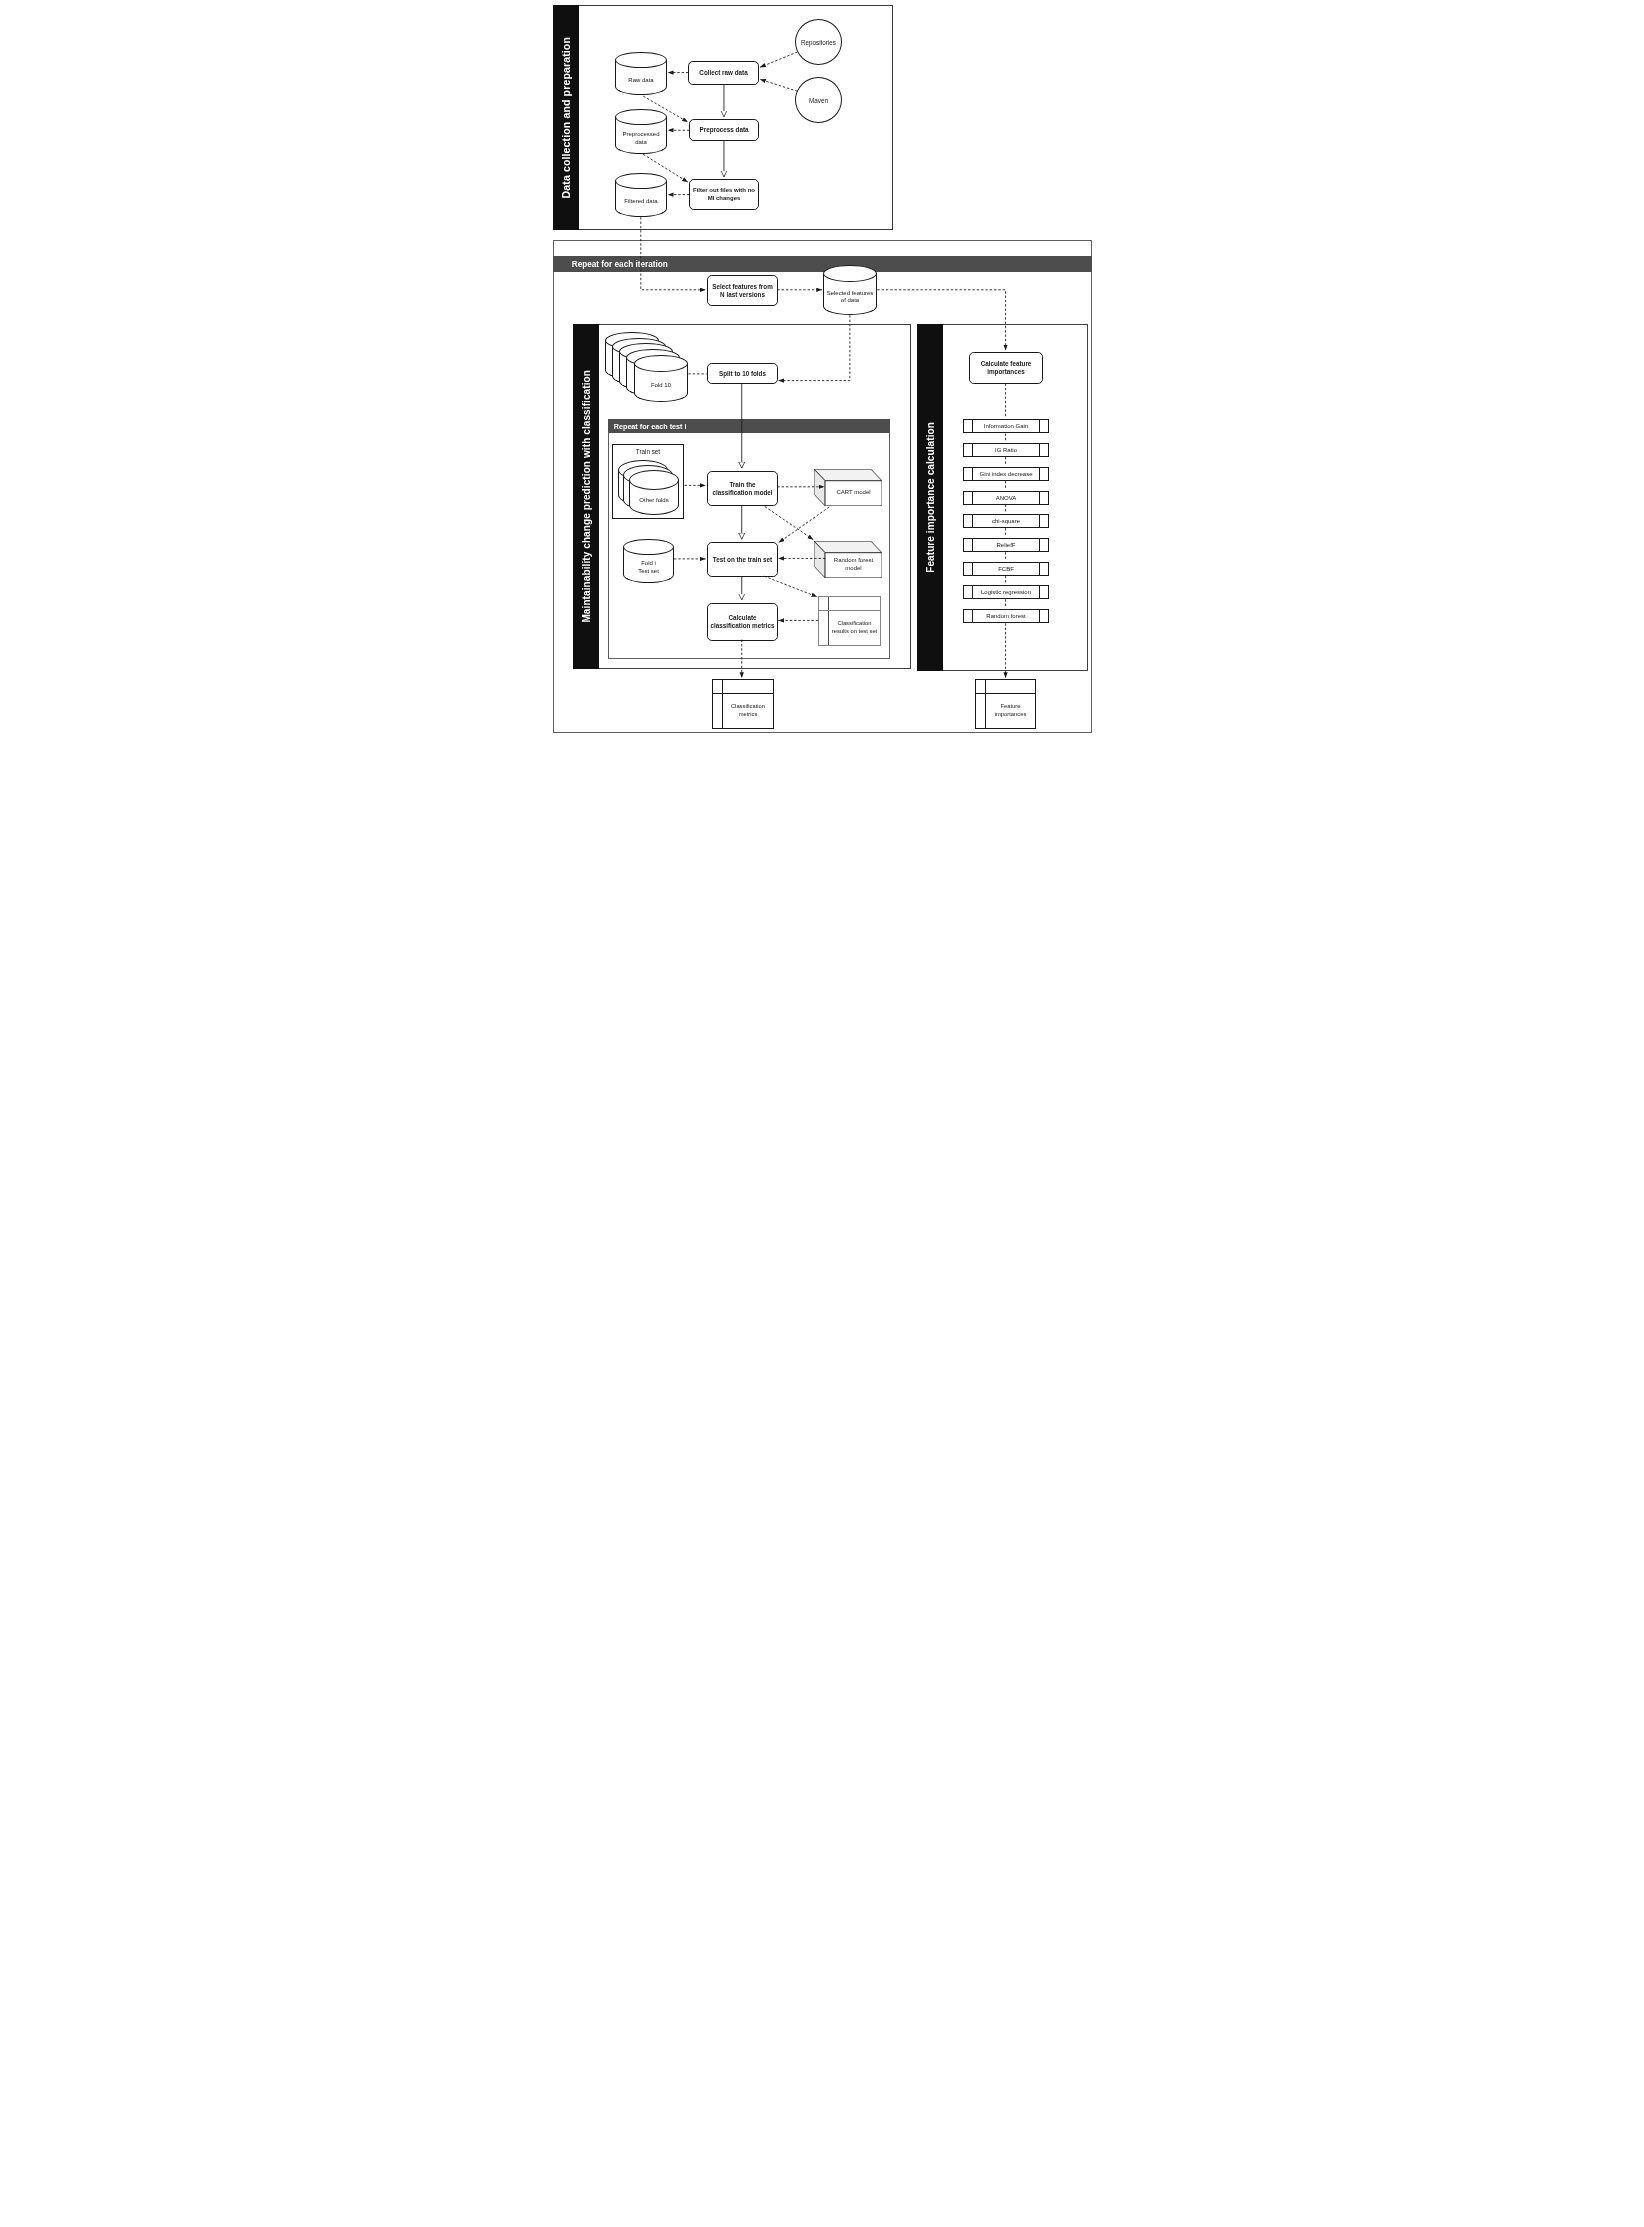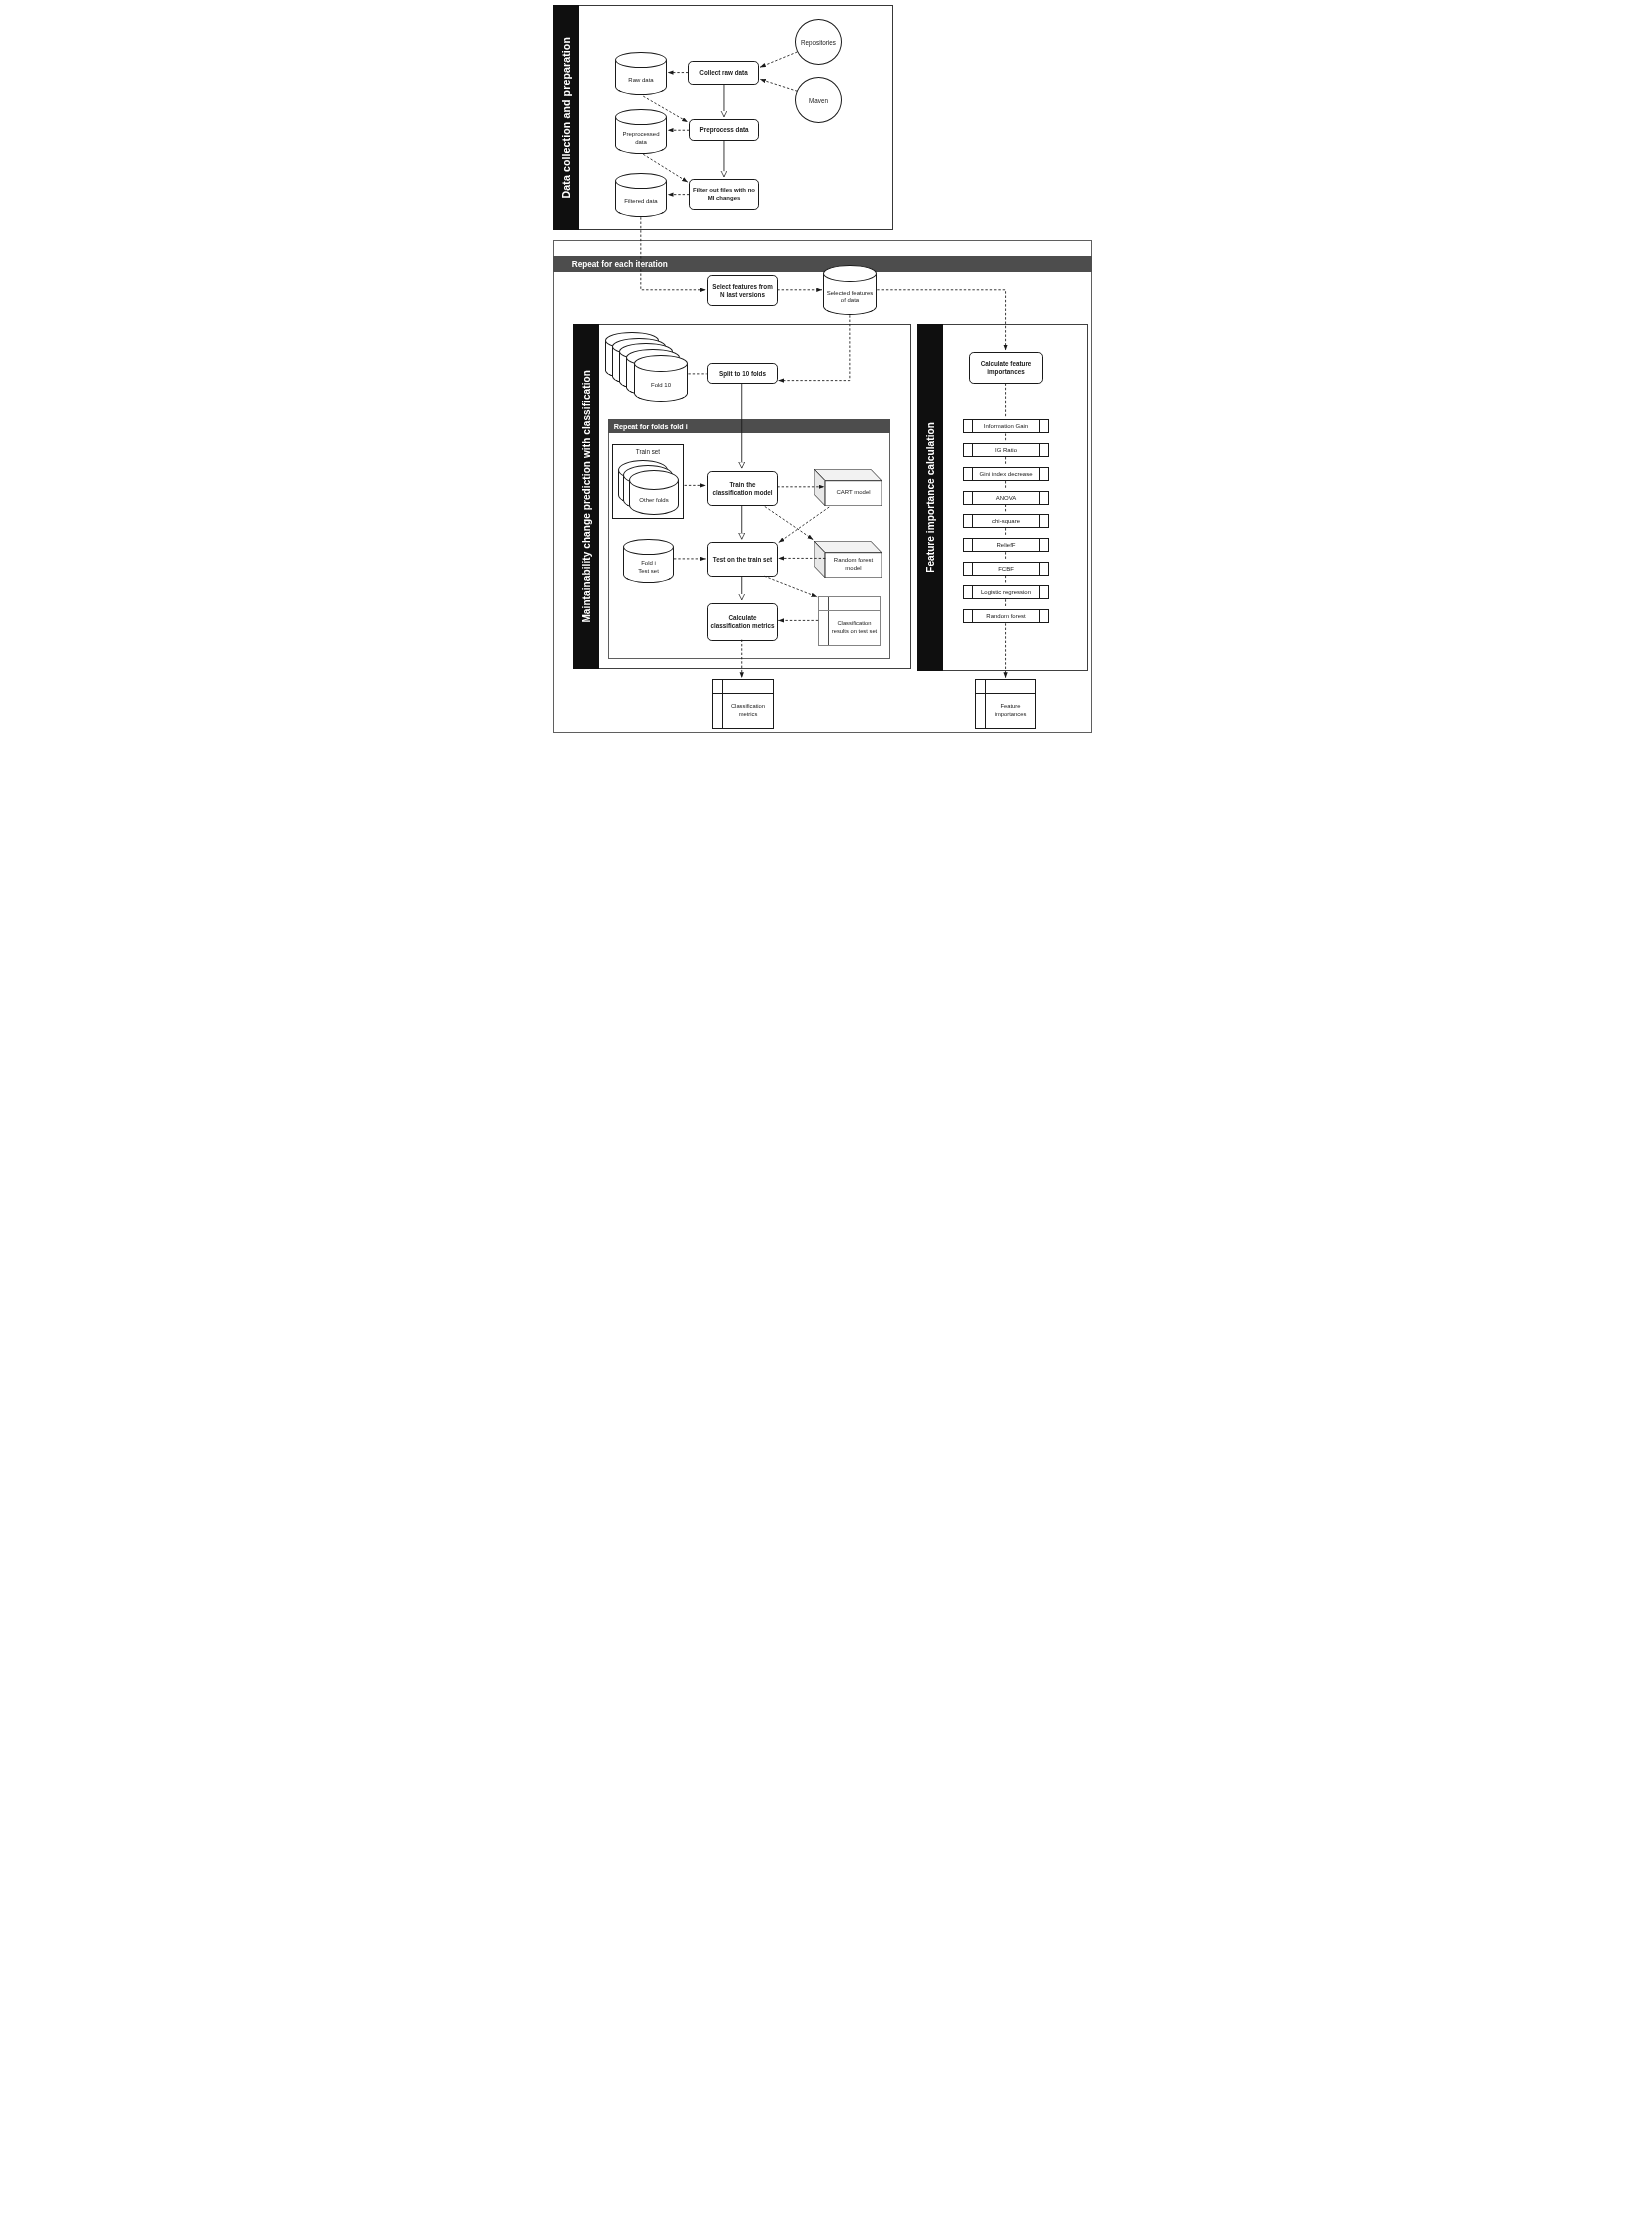--- a/index.html
+++ b/index.html
@@ -123,21 +123,21 @@
       <div class="cbody"></div>
     <span class="lbl">Fold 10</span>
   </div>
 
   <div class="action" style="left:159px;top:363px;width:71px;height:21px;">
     <span>Split to 10 folds</span>
   </div>
 
   <div class="panel" style="left:60px;top:419px;width:282px;height:240px;border:1px solid #5f5f5f;"></div>
   <div class="band" style="left:60px;top:419px;width:282px;height:14.4px;font-size:7.2px;padding-left:5.8px;">
-    <span>Repeat for folds fold i</span>
+    <span>Repeat for each test i</span>
   </div>
 
   <div class="boxnode" style="left:64px;top:444px;width:72px;height:75px;">
     <span class="titletop">Train set</span>
   </div>
   <div class="cyl" style="left:70px;top:460px;width:50px;height:45px;--eh:20px;z-index:10;">
       <div class="ctop"></div>
       <div class="cbody"></div>
     </div>
   <div class="cyl" style="left:75px;top:465px;width:50px;height:45px;--eh:20px;z-index:11;">

